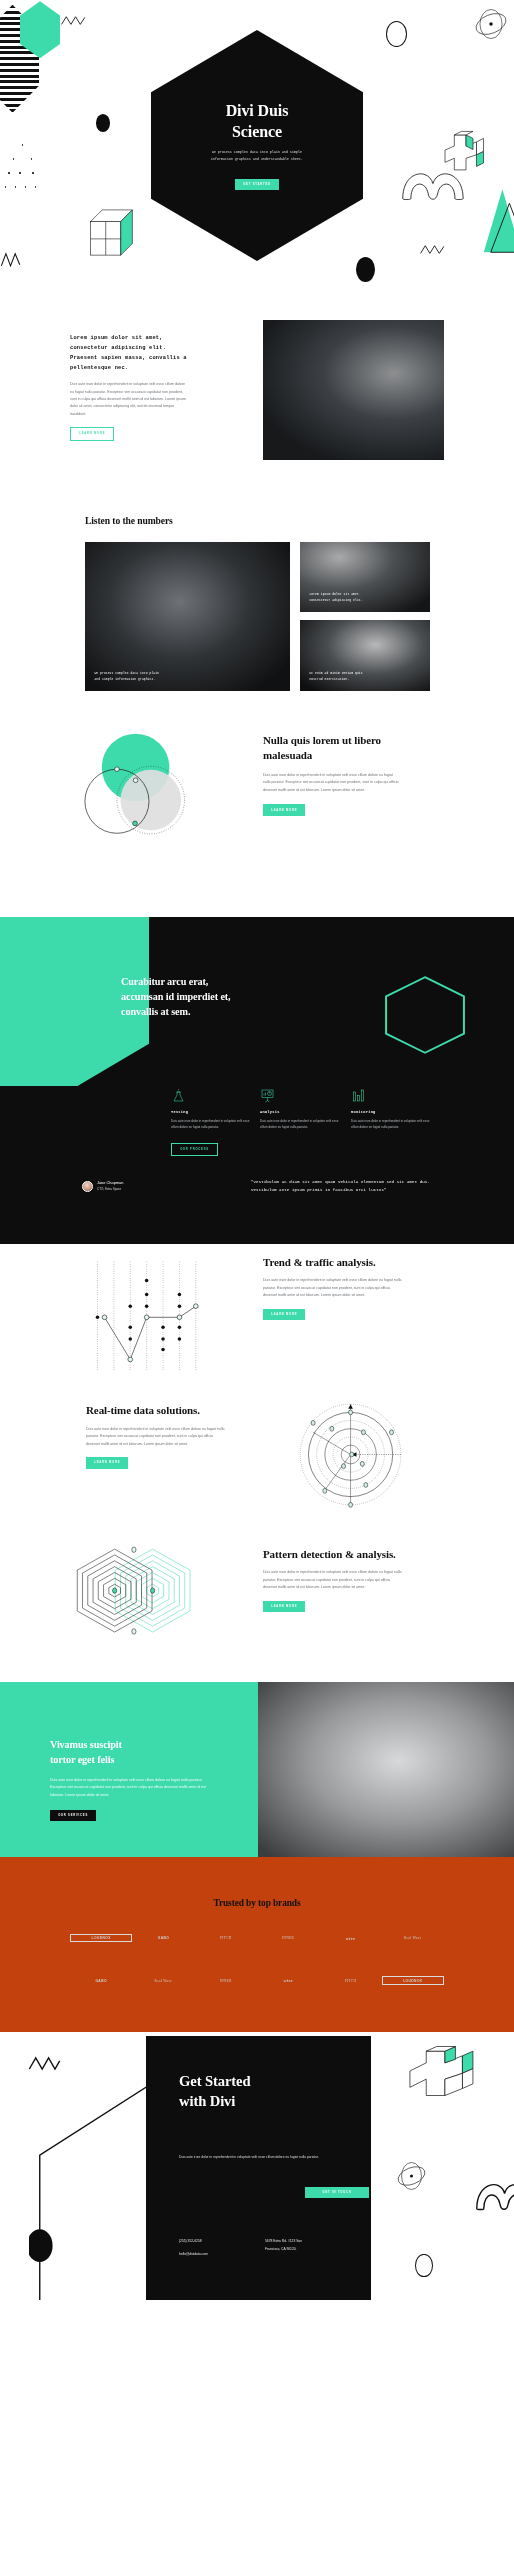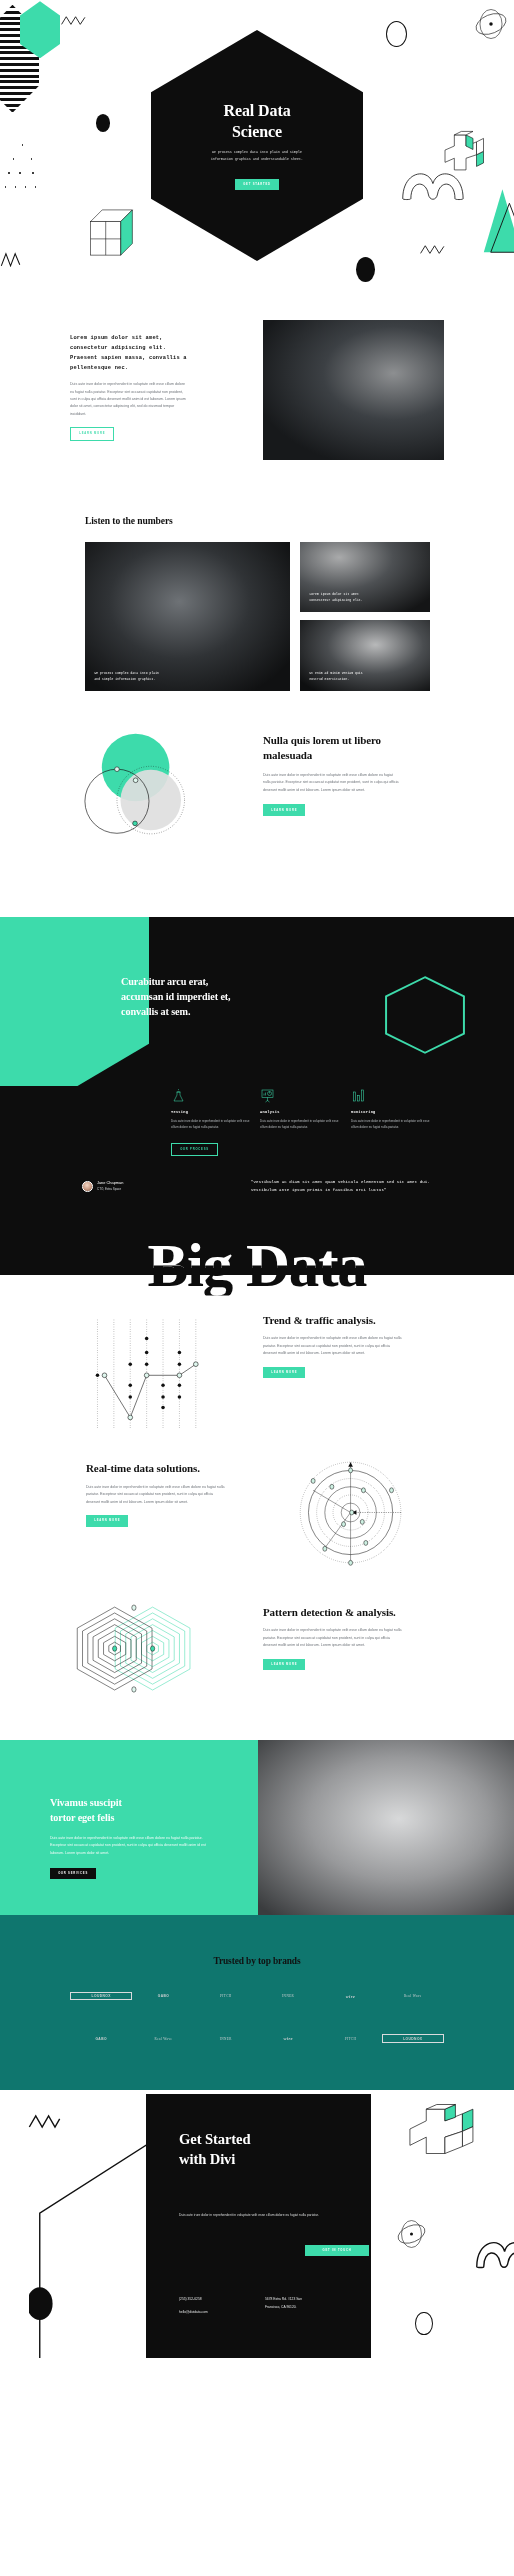--- a/index.html
+++ b/index.html
@@ -159,21 +159,21 @@
   .greencta { position:relative; height:175px; }
   .greencta .left { position:absolute; left:0; top:0; width:258px; height:175px; background:#3ddbab; }
   .greencta .right { position:absolute; left:258px; top:0; width:256px; height:175px;
     background: radial-gradient(ellipse at 55% 45%, #d8d9da 0%, #98999b 45%, #3a3c3e 95%), #7d7f81;}
   .greencta .copy { position:absolute; left:50px; top:56px; width:162px; }
   .greencta h3 { font-size:10.2px; line-height:1.45; color:#fff; }
   .greencta .body-text { margin-top:9.4px; }
   .greencta .btn { margin-top:10.5px; }
 
   
-  .brands { position:relative; height:175px; background:#0f766e; padding-top:41px; }
+  .brands { position:relative; height:175px; background:#c2410c; padding-top:41px; }
   .brands h3 { text-align:center; font-size:9.4px; color:#111; }
   .brandgrid { margin:26px auto 0; width:374px;
     display:grid; grid-template-columns:repeat(6,1fr); row-gap:34px; }
   .brandgrid div {
     display:flex; align-items:center; justify-content:center;
     font-size:3.3px; color:#cfd1d3; letter-spacing:0.4px;
     font-family:"Liberation Sans", sans-serif; font-weight:700;
   }
   .brandgrid .b-script { font-family:"Liberation Serif", serif; font-style:italic; font-weight:700; font-size:4.4px;}
   .brandgrid .b-serif  { font-family:"Liberation Serif", serif; font-weight:400; }
@@ -260,21 +260,21 @@
         <rect x="8" y="26" width="52" height="58"></rect>
         <path d="M8 26 L28 6 L80 6 L60 26 Z"></path>
         <path d="M60 26 L80 6 L80 64 L60 84 Z" fill="#3ddbab"></path>
         <path d="M8 56 L60 56" fill="none"></path>
         <path d="M34 26 L34 84" fill="none"></path>
       </g>
     </svg>
 
     <div class="hero-hex">
       <h1 class="serif hero-title">
-        <span>Real Data</span><br>
+        <span>Divi Duis</span><br>
         <span>Science</span>
       </h1>
       <p class="mono hero-sub">
         <span>We process complex data into plain and simple</span><br>
         <span>information graphics and understandable sheet.</span>
       </p>
       <a class="btn btn-solid hero-btn">GET STARTED</a>
     </div>
   </section>
 
@@ -386,30 +386,20 @@
     <div class="quote-row">
       <div class="avatar"></div>
       <div class="qname">
         <div class="n">Jane Chapman</div>
         <div class="r">CTO, Extra Space</div>
       </div>
       <div class="qtext">"Vestibulum ac diam sit amet quam vehicula elementum sed sit amet dui. Vestibulum ante ipsum primis in faucibus orci luctus"</div>
     </div>
   </section>
 
-  <section class="sec bigband">
-    <div class="top"></div>
-    <div class="bot"></div>
-    <div class="bigword bigclip-top">
-      <span class="wh">Big Data</span>
-    </div>
-    <div class="bigword bigclip-bot">
-      <span class="wh">Big Data</span>
-    </div>
-  </section>
 
   <section class="sec feat">
     <svg class="art" style="left:88px;top:13px;width:129px;height:120px" viewBox="0 0 220 205">
       <g stroke="#111" stroke-width="0.7" stroke-dasharray="1 3">
         <line x1="16" y1="8" x2="16" y2="196"></line>
           <line x1="44" y1="8" x2="44" y2="196"></line>
         <line x1="72" y1="8" x2="72" y2="196"></line>
           <line x1="100" y1="8" x2="100" y2="196"></line>
         <line x1="128" y1="8" x2="128" y2="196"></line>
           <line x1="156" y1="8" x2="156" y2="196"></line>

